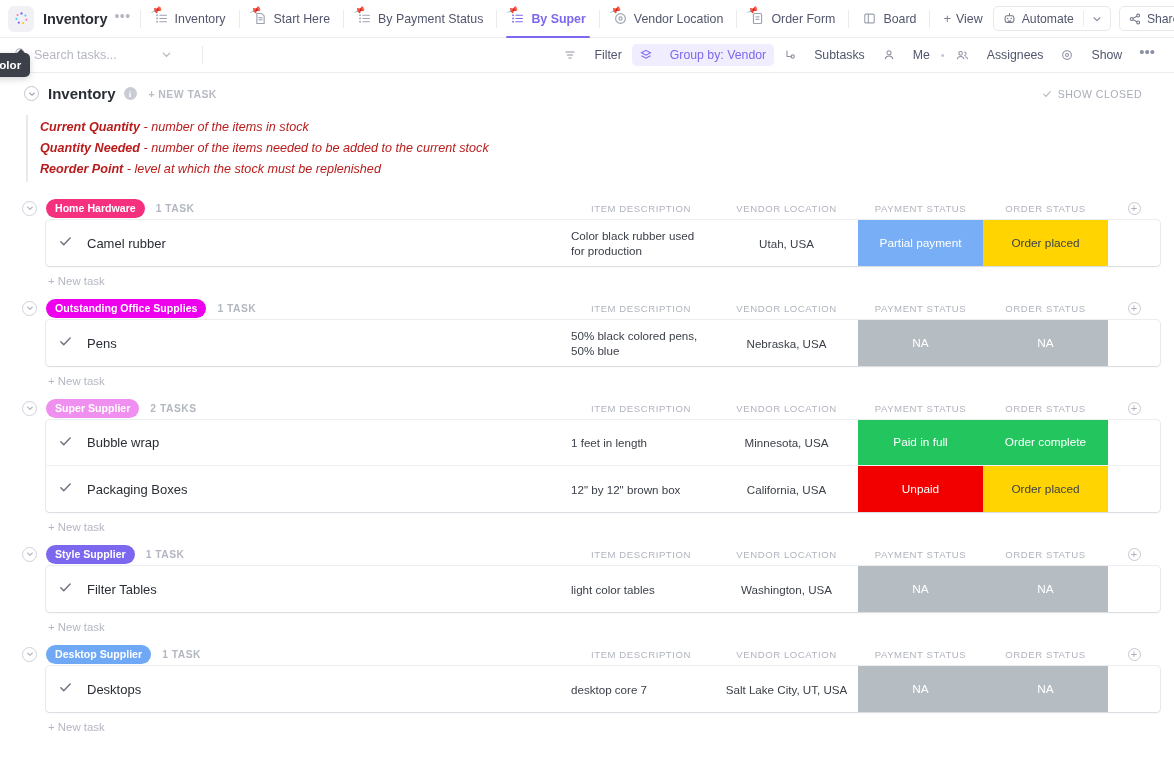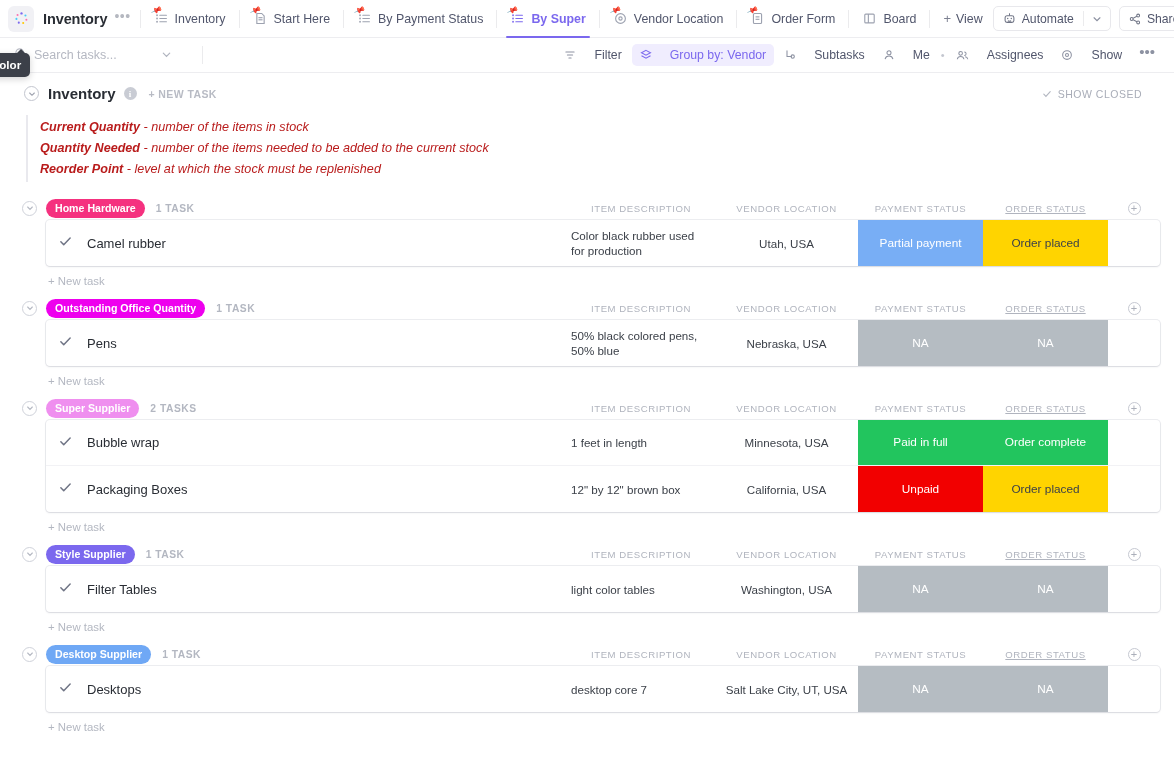--- a/index.html
+++ b/index.html
@@ -288,21 +288,21 @@
     font-size: 9.6px;
     letter-spacing: .55px;
     color: #b0b4be;
     text-align:center;
     white-space:nowrap;
     cursor:pointer;
   }
   .ch-desc { width: 148px; }
   .ch-loc  { width: 143px; }
   .ch-pay  { width: 125px; }
-  .ch-ord  { width: 125px; text-decoration: underline; }
+  .ch-ord  { width: 125px; }
   .ch-add  { width: 52px; display:flex; align-items:center; justify-content:center; }
   .plus-circle {
     width: 13px; height:13px; border-radius:50%;
     border: 1.2px solid #c6c9d2; color:#aaaeb9;
     display:flex;align-items:center;justify-content:center;
     font-size: 11px; line-height: 1; cursor:pointer;
   }
 
   .grp-body {
     background:#fff;
@@ -669,21 +669,21 @@
         </div>
         <div class="newtask">+ New task</div>
       </div>
       <div class="group">
         <div class="grp-head">
           <span class="grp-caret">
             <svg width="8" height="8" viewBox="0 0 12 12" fill="none" stroke="#b5b9c3" stroke-width="1.7" stroke-linecap="round">
               <path d="M2.5 4.5L6 8l3.5-3.5"></path>
             </svg>
           </span>
-          <span class="grp-badge" style="background:#ee00ee">Outstanding Office Quantity</span>
+          <span class="grp-badge" style="background:#ee00ee">Outstanding Office Supplies</span>
           <span class="grp-count">1 TASK</span>
           <span class="colhdrs">
             <span class="colhdr ch-desc">ITEM DESCRIPTION</span>
             <span class="colhdr ch-loc">VENDOR LOCATION</span>
             <span class="colhdr ch-pay">PAYMENT STATUS</span>
             <span class="colhdr ch-ord">ORDER STATUS</span>
             <span class="ch-add">
               <span class="plus-circle">+</span>
             </span>
           </span>

